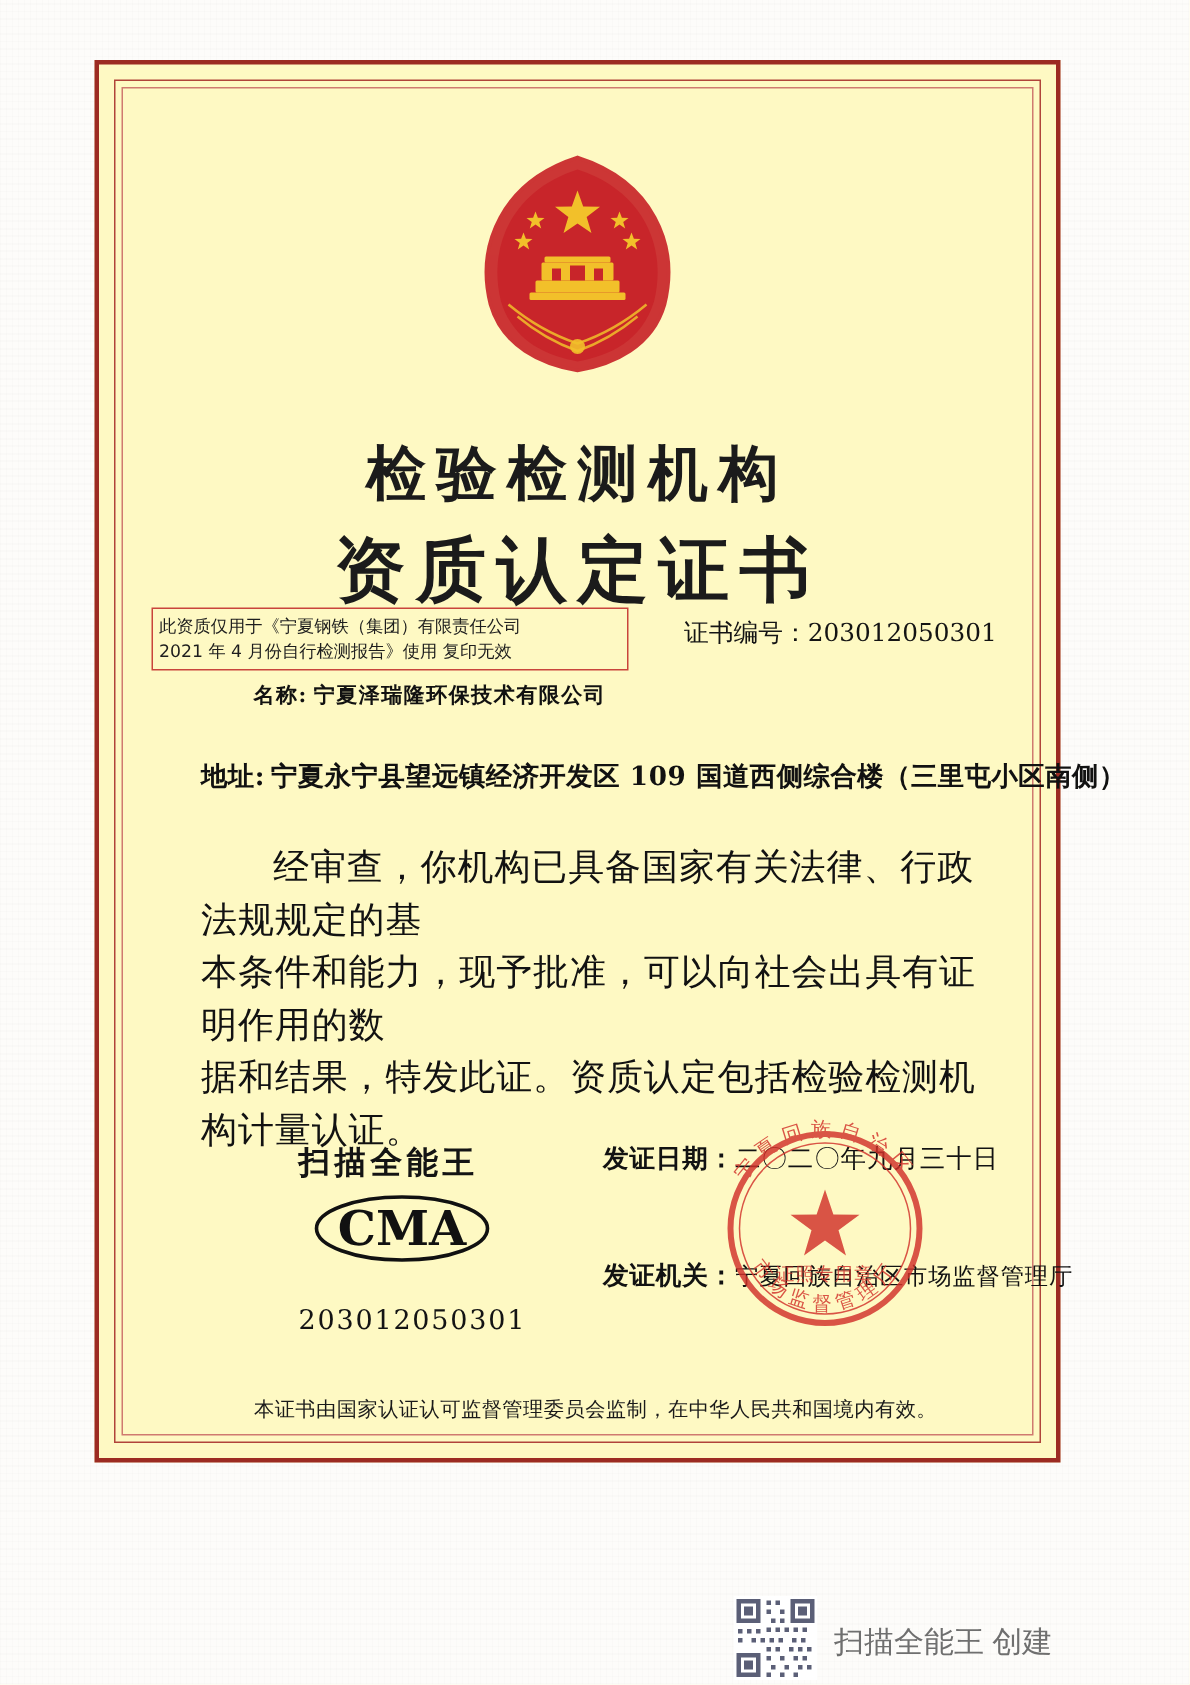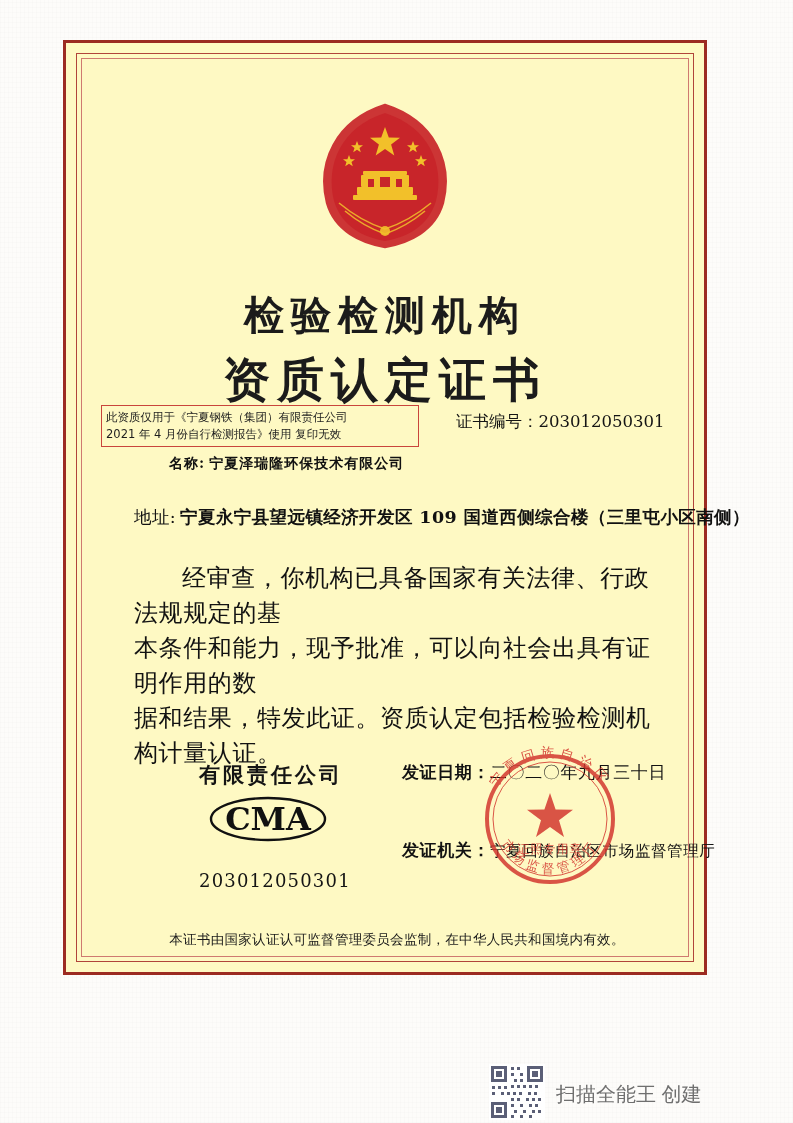--- a/index.html
+++ b/index.html
@@ -136,21 +136,21 @@
   }
   .field-name .label { font-weight: bold; }
   .field-name .value { font-weight: bold; margin-left: 4px; }
 
   .field-addr {
     left: 68px;
     top: 462px;
     font-size: 17.5px;
     letter-spacing: 0.4px;
   }
-  .field-addr .label { font-weight: normal; }
+  .field-addr .label { font-weight: bold; }
   .field-addr .value { font-weight: bold; margin-left: 4px; }
 
   .body-text {
     position: absolute;
     left: 68px;
     top: 518px;
     width: 530px;
     font-size: 24px;
     line-height: 35px;
     color: #121212;
@@ -313,21 +313,21 @@
     <div class="field field-addr">
       <span class="label">地址:</span><span class="value">宁夏永宁县望远镇经济开发区 109 国道西侧综合楼（三里屯小区南侧）</span>
     </div>
 
     <div class="body-text">
       <p class="indent">经审查，你机构已具备国家有关法律、行政法规规定的基</p>
       <p>本条件和能力，现予批准，可以向社会出具有证明作用的数</p>
       <p>据和结果，特发此证。资质认定包括检验检测机构计量认证。</p>
     </div>
 
-    <div class="mark-label">有限责任公司</div>
+    <div class="mark-label">扫描全能王</div>
 
     <div class="cma">
       <svg viewBox="0 0 120 48" width="120" height="48">
         <ellipse cx="60" cy="24" rx="57" ry="21" fill="none" stroke="#111" stroke-width="2.4"></ellipse>
         <text x="60" y="35" text-anchor="middle" font-family="DejaVu Serif, Liberation Serif, serif" font-size="32" font-weight="bold" fill="#111">CMA</text>
       </svg>
     </div>
 
     <div class="cma-code">203012050301</div>
 

